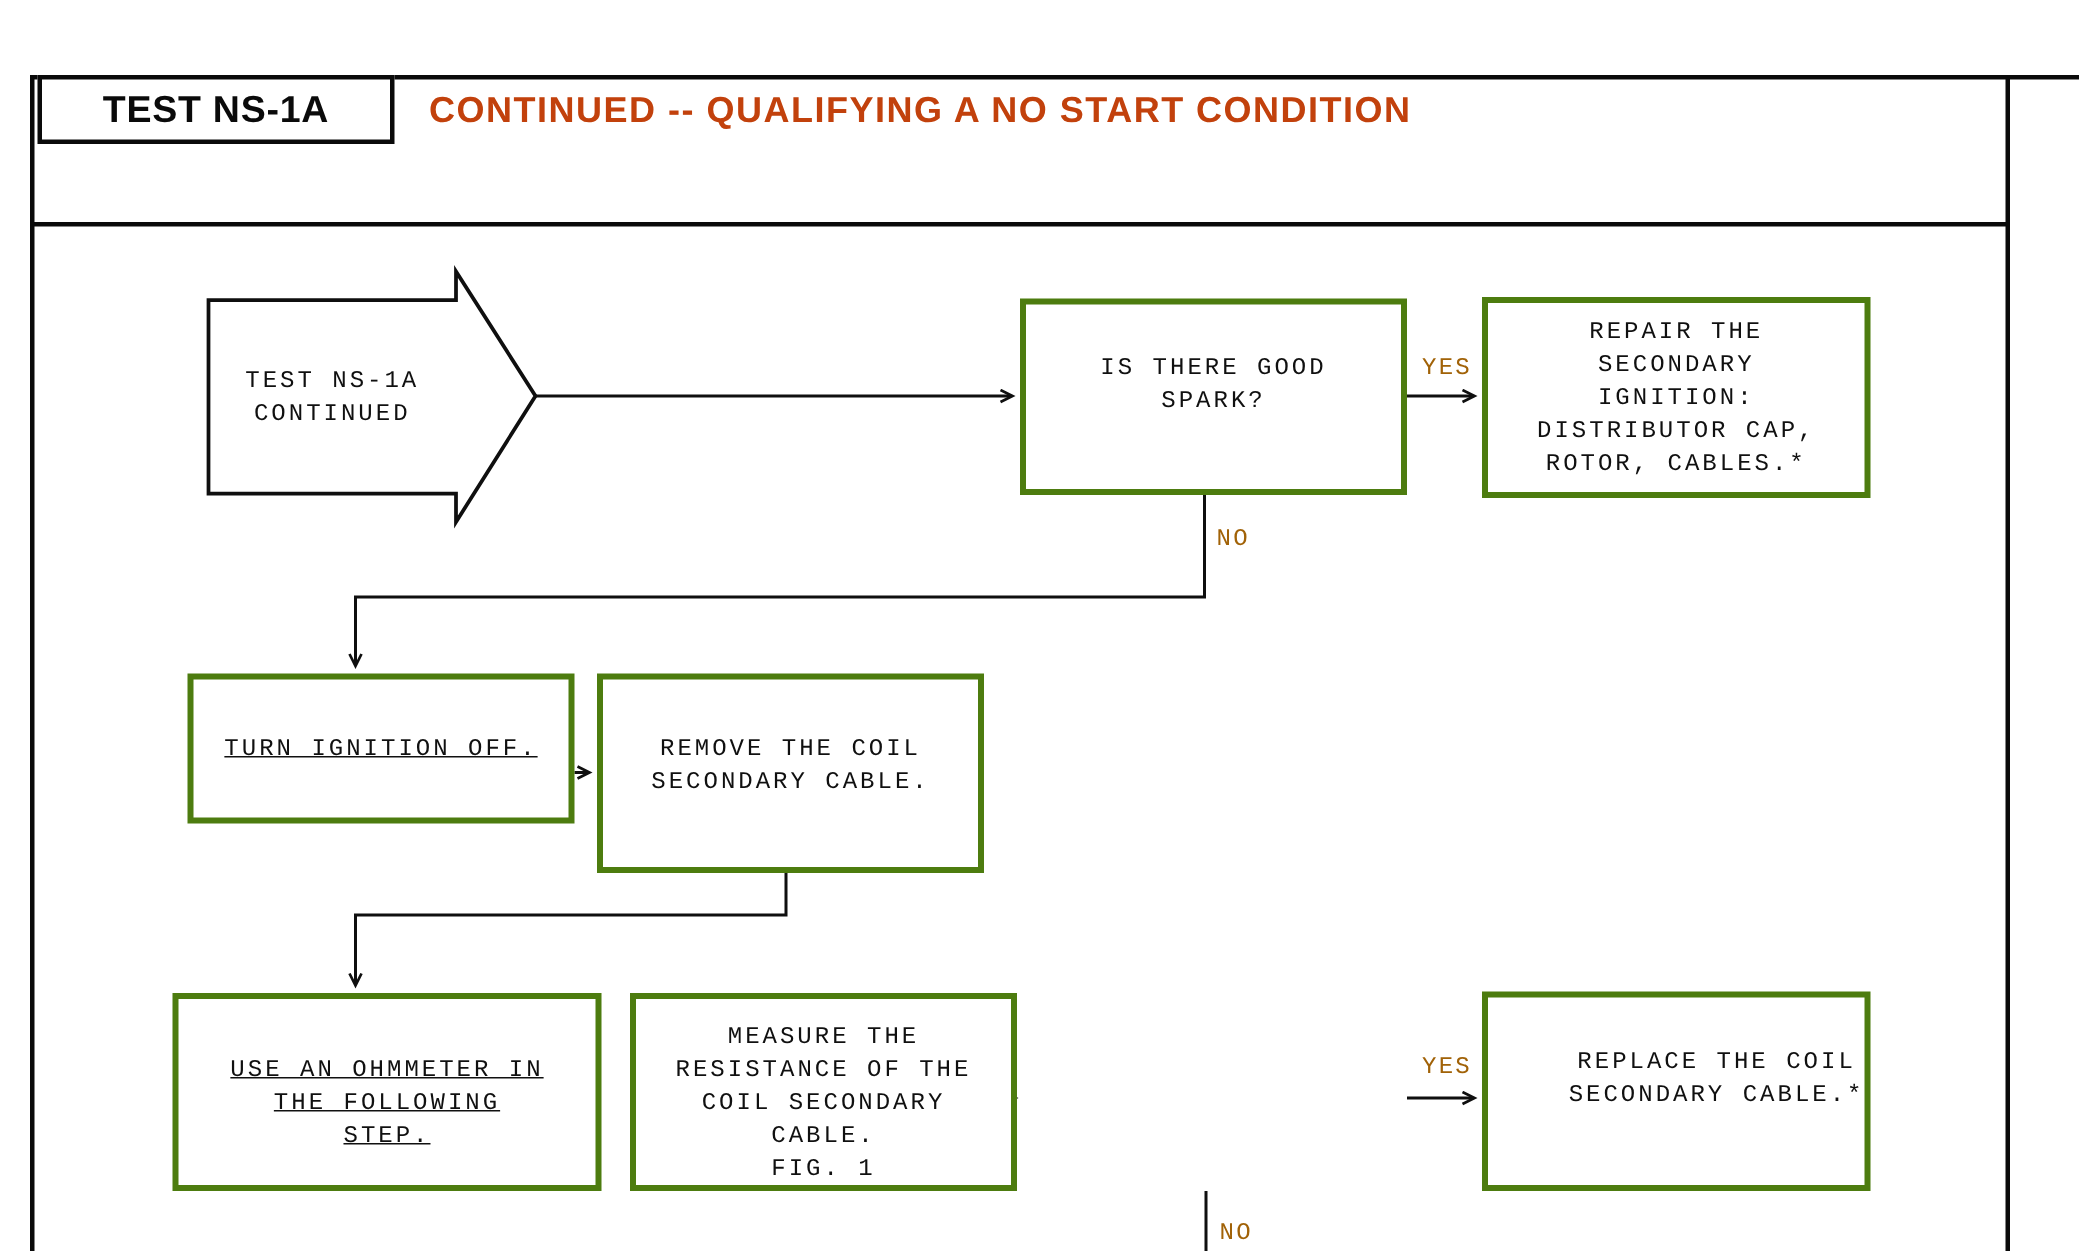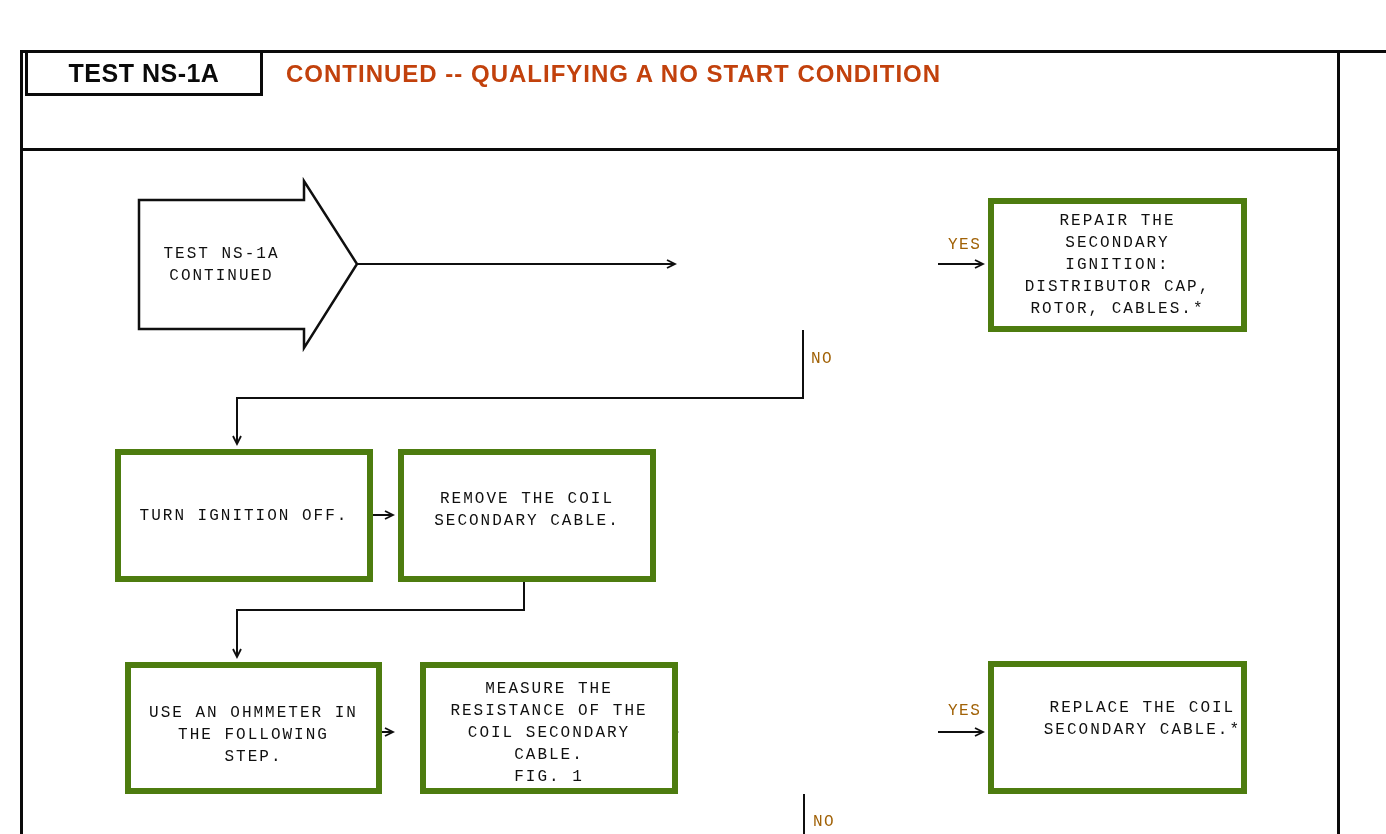--- a/index.html
+++ b/index.html
@@ -26,21 +26,21 @@
     font-size: 25px; letter-spacing: 0.5px; color: #0a0a0a;
   }
   .page-title {
     position: absolute; left: 286px; top: 13px;
     font-family: "Liberation Sans", sans-serif; font-weight: 700;
     font-size: 24px; letter-spacing: 1px; color: #c2410c; white-space: nowrap;
   }
   
   .node {
     position: absolute; box-sizing: border-box;
-    border: 6px solid #4d7c0f; background: #ffffff;
+    border: 4px solid #4d7c0f; background: #ffffff;
     display: flex; align-items: center; justify-content: center;
   }
   .node-text, .start-text {
     white-space: pre-line; text-align: center;
     font-size: 16px; line-height: 22px; letter-spacing: 2px; color: #101010;
   }
   .start-text-wrap {
     position: absolute; left: 139px; top: 153px; width: 165px; height: 129px;
     display: flex; align-items: center; justify-content: center;
   }
@@ -92,39 +92,43 @@
     <line x1="938" y1="685" x2="982" y2="685" stroke="#0f0f0f" stroke-width="2" marker-end="url(#arrow)"></line>
 
     <polyline points="804,747 804,813 237,813 237,834" fill="none" stroke="#0f0f0f" stroke-width="2"></polyline>
   </svg>
 
   <div class="start-text-wrap">
     <span class="start-text">TEST NS-1A
 CONTINUED</span>
   </div>
 
+  <div class="node" style="left:680px; top:152px; width:258px; height:131px;">
+    <span class="node-text lift">IS THERE GOOD
+SPARK?</span>
+  </div>
 
   <div class="node" style="left:988px; top:151px; width:259px; height:134px;">
     <span class="node-text">REPAIR THE
 SECONDARY
 IGNITION:
 DISTRIBUTOR CAP,
 ROTOR, CABLES.*</span>
   </div>
 
-  <div class="node" style="left:115px; top:402px; width:258px; height:133px;">
+  <div class="node" style="left:125px; top:402px; width:258px; height:100px;text-decoration:underline;">
     <span class="node-text">TURN IGNITION OFF.</span>
   </div>
 
   <div class="node" style="left:398px; top:402px; width:258px; height:133px;">
     <span class="node-text lift2">REMOVE THE COIL
 SECONDARY CABLE.</span>
   </div>
 
-  <div class="node" style="left:125px; top:615px; width:257px; height:132px;">
+  <div class="node" style="left:115px; top:615px; width:286px; height:132px;text-decoration:underline;">
     <span class="node-text drop">USE AN OHMMETER IN
 THE FOLLOWING
 STEP.</span>
   </div>
 
   <div class="node" style="left:420px; top:615px; width:258px; height:132px;align-items:flex-end;">
     <span class="node-text">MEASURE THE
 RESISTANCE OF THE
 COIL SECONDARY
 CABLE.

